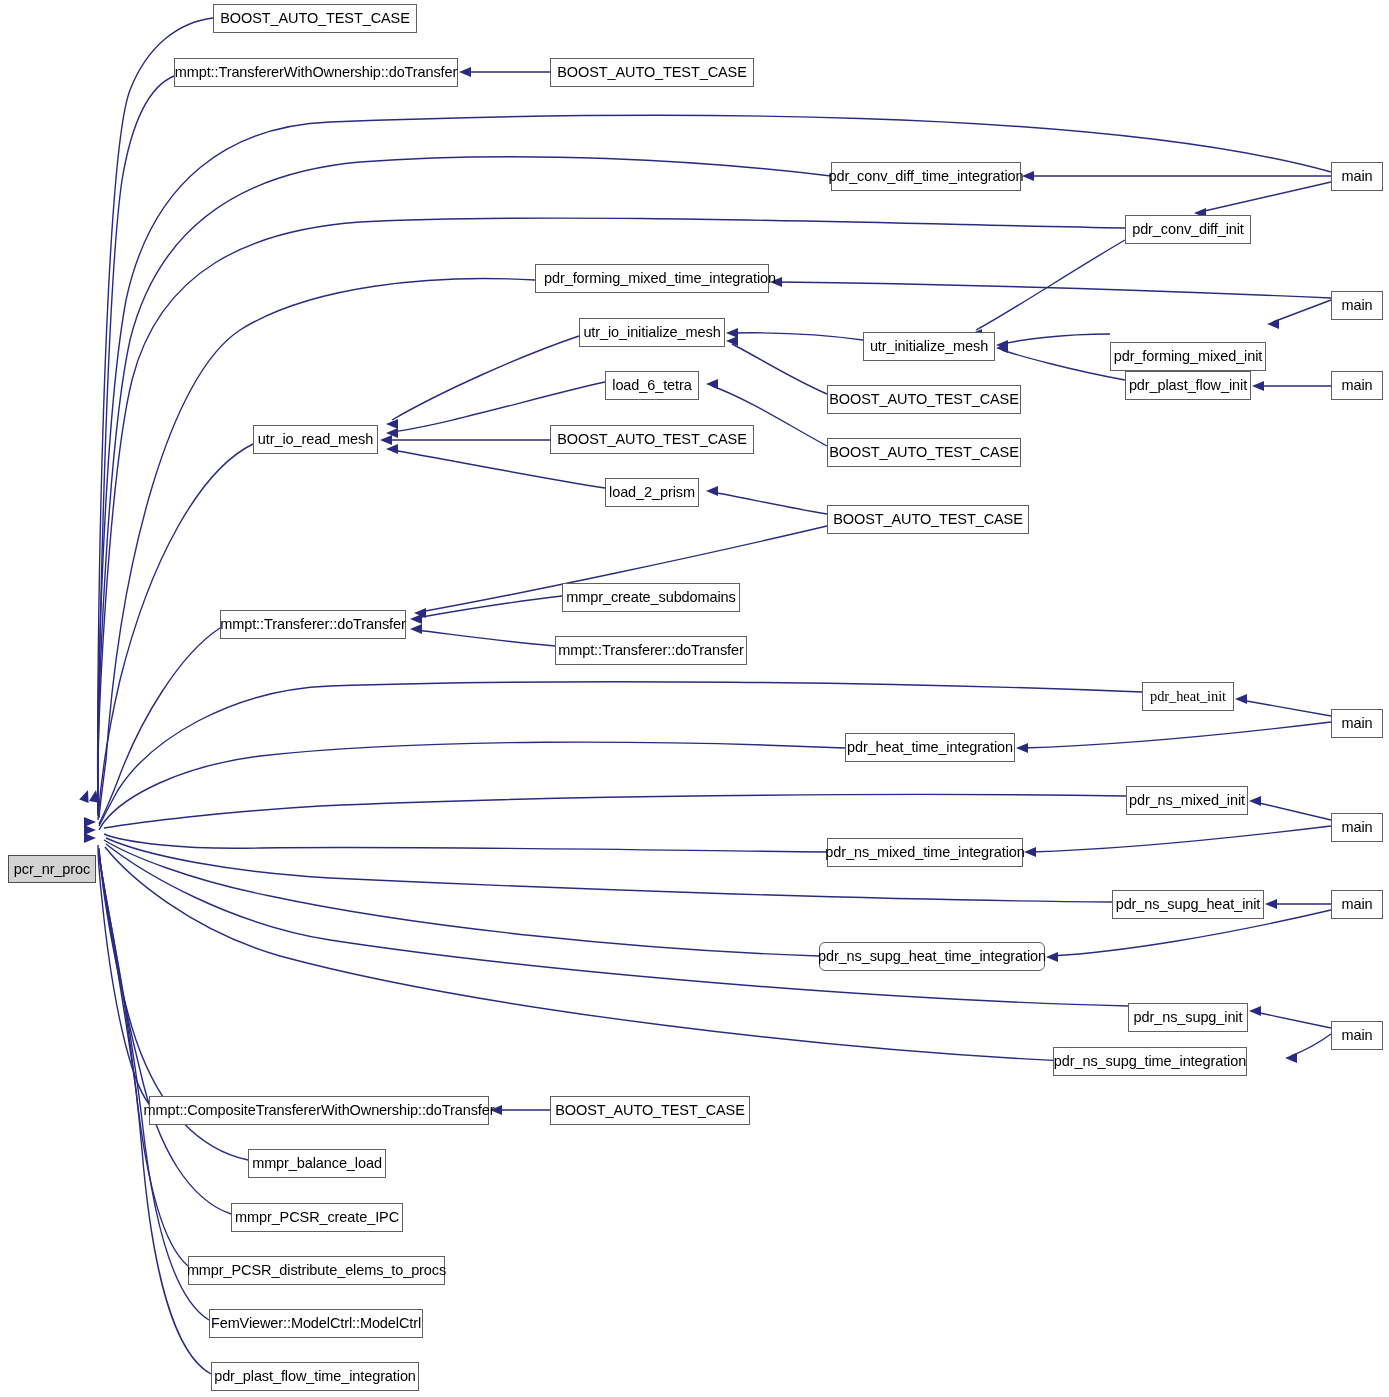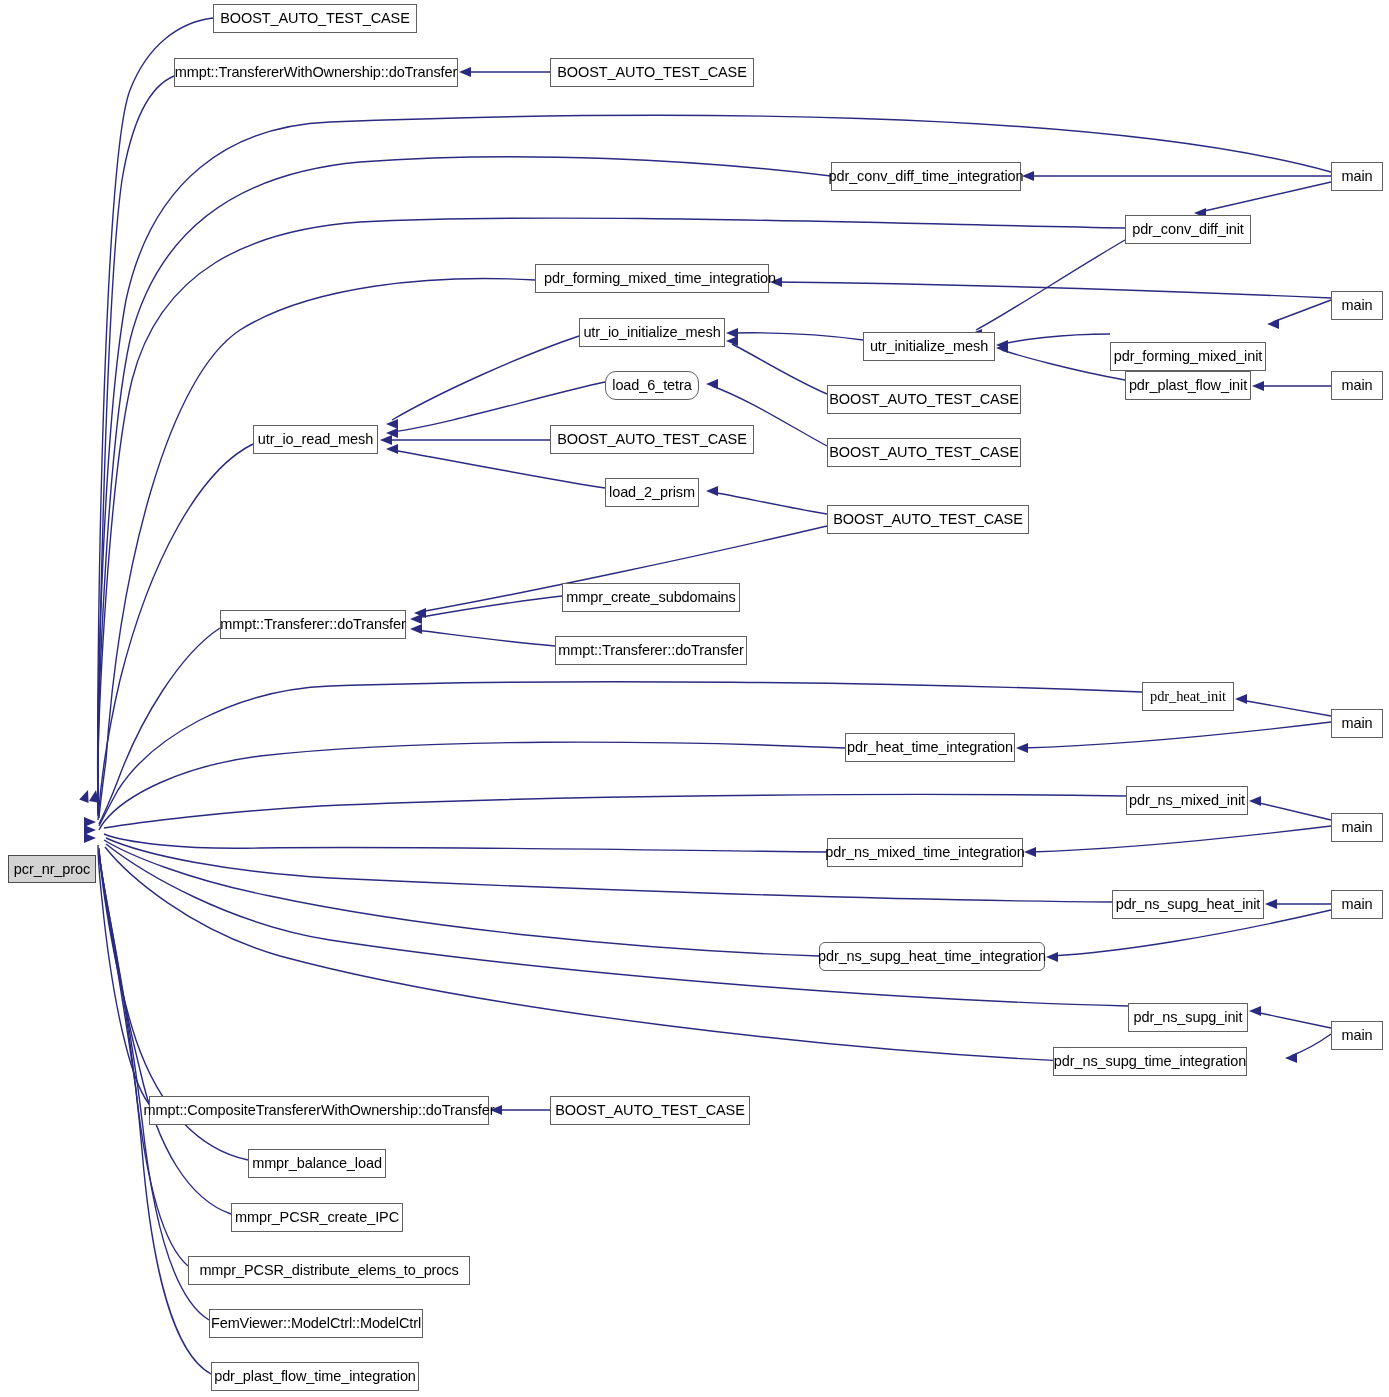--- a/index.html
+++ b/index.html
@@ -179,21 +179,21 @@
       </div>
       <div class="node-box" style="left: 1110px; top: 318px; width: 156px; height: 29px; margin-top: 24px;">
         <span class="node-label">pdr_forming_mixed_init</span>
       </div>
       <div class="node-box" style="left: 1125px; top: 371px; width: 126px; height: 29px;">
         <span class="node-label">pdr_plast_flow_init</span>
       </div>
       <div class="node-box" style="left: 1331px; top: 371px; width: 52px; height: 29px;">
         <span class="node-label">main</span>
       </div>
-      <div class="node-box" style="left: 605px; top: 371px; width: 94px; height: 29px; border-radius: 11px;">
+      <div class="node-box" style="left: 605px; top: 371px; width: 94px; height: 29px;">
         <span class="node-label">load_6_tetra</span>
       </div>
       <div class="node-box" style="left: 827px; top: 385px; width: 194px; height: 29px;">
         <span class="node-label">BOOST_AUTO_TEST_CASE</span>
       </div>
       <div class="node-box" style="left: 253px; top: 425px; width: 125px; height: 29px;">
         <span class="node-label">utr_io_read_mesh</span>
       </div>
       <div class="node-box" style="left: 550px; top: 425px; width: 204px; height: 29px;">
         <span class="node-label">BOOST_AUTO_TEST_CASE</span>
@@ -257,21 +257,21 @@
       </div>
       <div class="node-box" style="left: 550px; top: 1096px; width: 200px; height: 29px;">
         <span class="node-label">BOOST_AUTO_TEST_CASE</span>
       </div>
       <div class="node-box" style="left: 248px; top: 1149px; width: 138px; height: 29px;">
         <span class="node-label">mmpr_balance_load</span>
       </div>
       <div class="node-box" style="left: 231px; top: 1203px; width: 172px; height: 29px;">
         <span class="node-label">mmpr_PCSR_create_IPC</span>
       </div>
-      <div class="node-box" style="left: 188px; top: 1256px; width: 282px; height: 29px;">
+      <div class="node-box" style="left: 188px; top: 1256px; width: 257px; height: 29px;">
         <span class="node-label">mmpr_PCSR_distribute_elems_to_procs</span>
       </div>
       <div class="node-box" style="left: 209px; top: 1309px; width: 214px; height: 29px;">
         <span class="node-label">FemViewer::ModelCtrl::ModelCtrl</span>
       </div>
       <div class="node-box" style="left: 211px; top: 1362px; width: 208px; height: 29px;">
         <span class="node-label">pdr_plast_flow_time_integration</span>
       </div>
     </div>
 </div>

